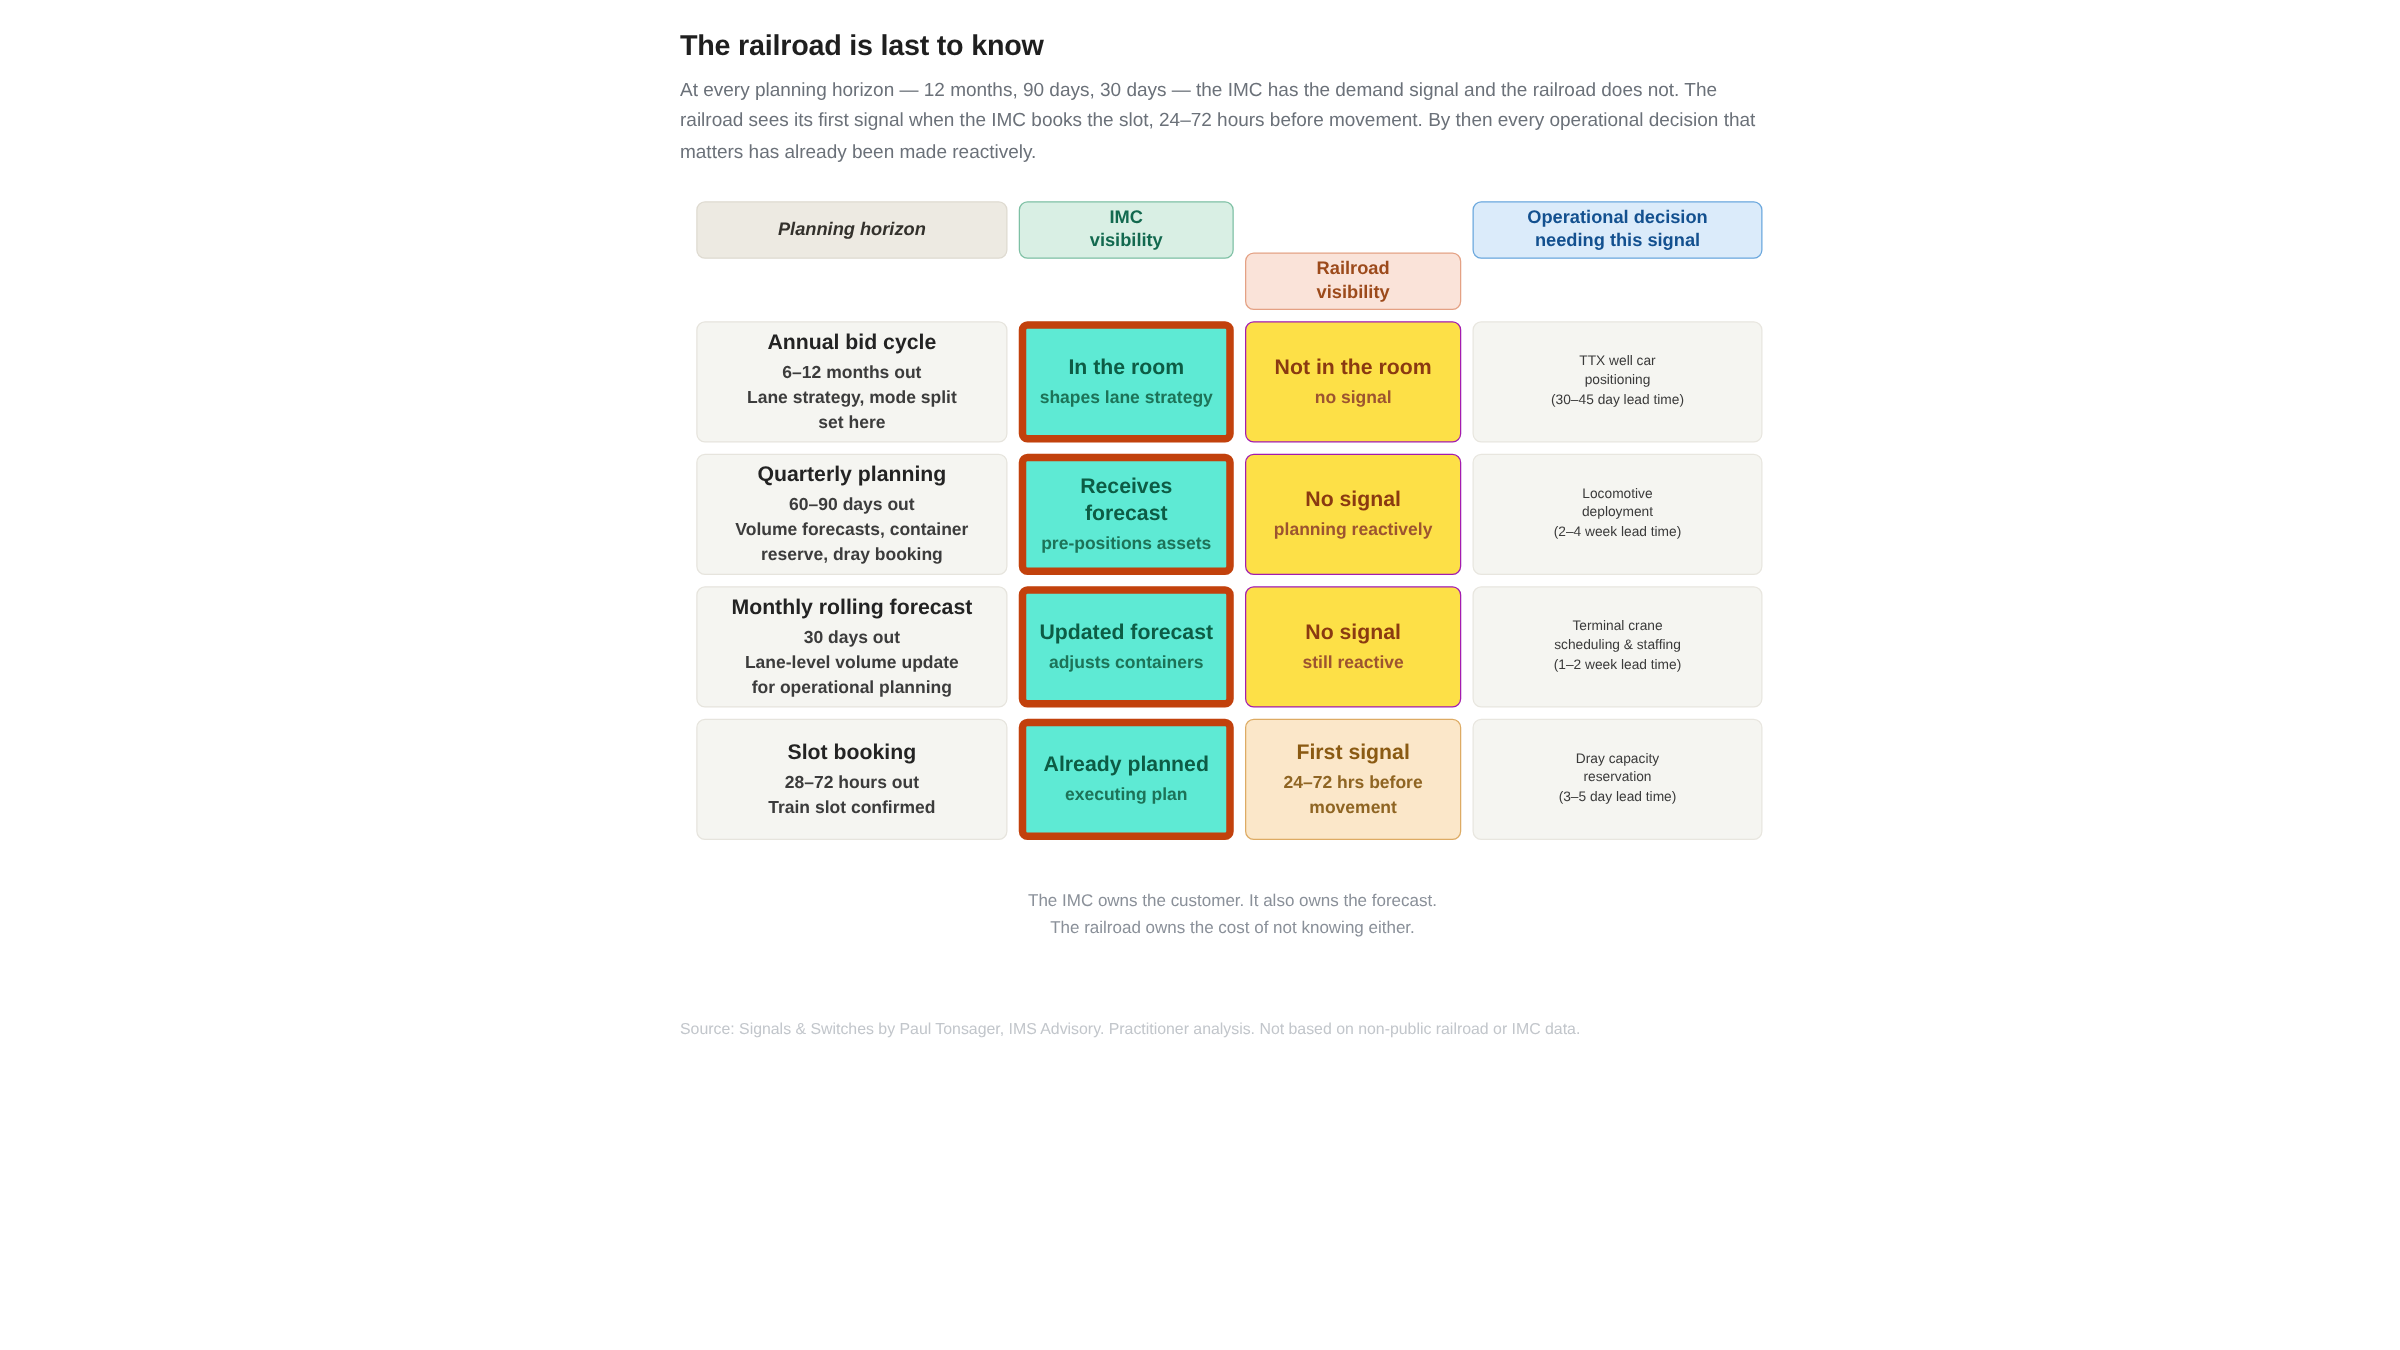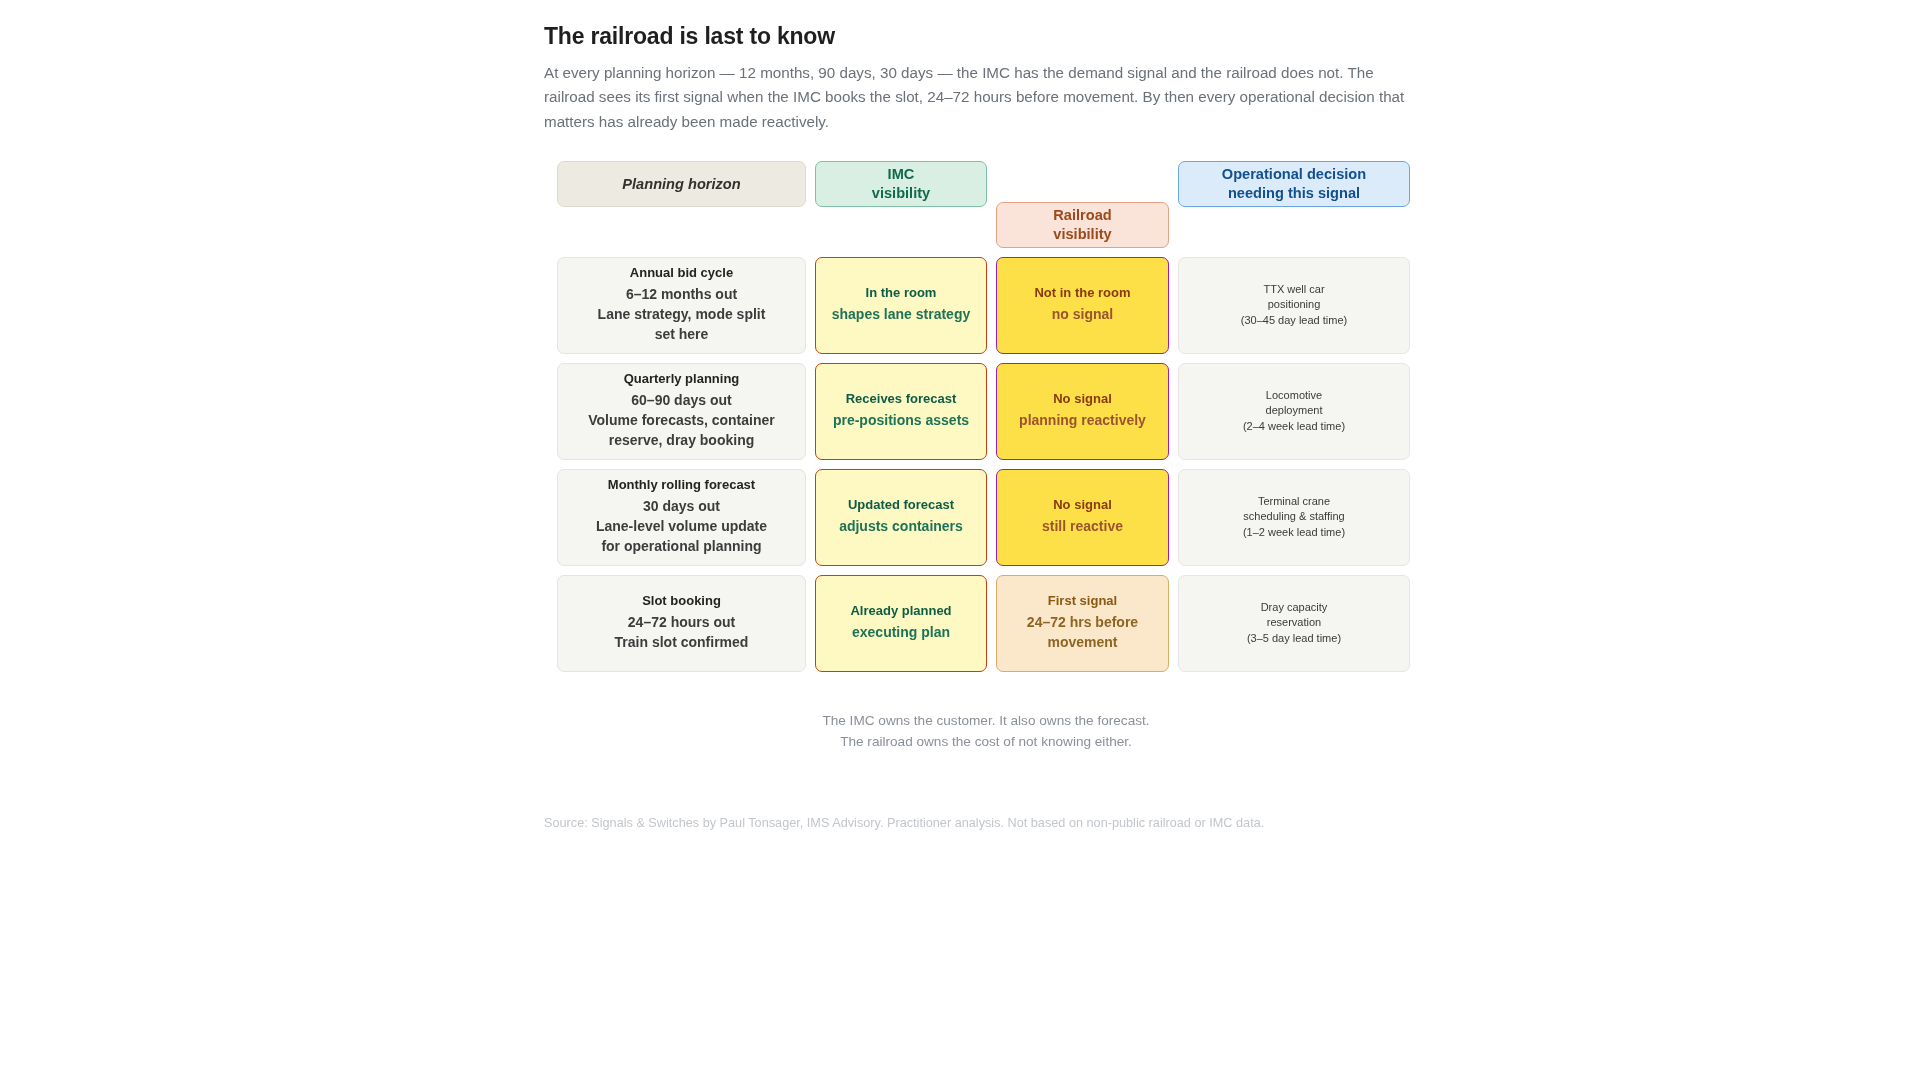--- a/index.html
+++ b/index.html
@@ -74,41 +74,41 @@
     line-height: 1.25;
   }
   .hdr-0 { background: #edeae2; border: 1px solid #dedad0; color: #33312c; font-style: italic; }
   .hdr-1 { background: #d9efe4; border: 1px solid #7ec0a4; color: #13694f; }
   .hdr-2 { background: #fae3d9; border: 1px solid #e4a184; color: #9c4a1b; margin-top: 41px; }
   .hdr-3 { background: #dbebfa; border: 1px solid #6aa7dd; color: #13508f; }
 
   
   .row-body .cell { height: 97px; }
   .cell .big {
-    font-size: 13px;
+    font-size: 17px;
     font-weight: bold;
     line-height: 1.3;
     margin-bottom: 3px;
   }
   .cell .sub {
     font-size: 14px;
     line-height: 1.42;
     font-weight: 700;
   }
   .cell .plain {
     font-size: 11px;
     line-height: 1.42;
     font-weight: 400;
   }
 
   .c-horizon { background: #f5f5f1; border: 1px solid #e6e4dd; color: #2e2e2e; }
   .c-horizon .big { color: #232323; }
   .c-horizon .sub { color: #3c3c3c; }
 
-  .c-imc { background: #fef9c3; border: 1px solid #c2410c; color: #0f6048; text-align: center; }
+  .c-imc { background: #5eead4; border: 6px solid #c2410c; color: #0f6048; text-align: center; }
   .c-imc .big { color: #0d5c45; }
   .c-imc .sub { color: #1d7358; }
 
   .c-rail { background: #fde047; border: 1px solid #a21caf; color: #8e3f16; }
   .c-rail .big { color: #8a3a11; }
   .c-rail .sub { color: #9c5430; }
 
   .c-first { background: #fbe7c9; border: 1px solid #ddab64; color: #8a5a12; }
   .c-first .big { color: #8a5a12; }
   .c-first .sub { color: #8f6523; }
@@ -224,21 +224,21 @@
         <div class="cell col-3 c-op">
           <div class="plain">Terminal crane</div>
           <div class="plain">scheduling &amp; staffing</div>
           <div class="plain">(1–2 week lead time)</div>
         </div>
       </div>
 
       <div class="row row-body">
         <div class="cell col-0 c-horizon">
           <div class="big">Slot booking</div>
-          <div class="sub">24–72 hours out</div>
+          <div class="sub">28–72 hours out</div>
           <div class="sub">Train slot confirmed</div>
         </div>
         <div class="cell col-1 c-imc">
           <div class="big">Already planned</div>
           <div class="sub">executing plan</div>
         </div>
         <div class="cell col-2 c-first">
           <div class="big">First signal</div>
           <div class="sub">24–72 hrs before movement</div>
         </div>

